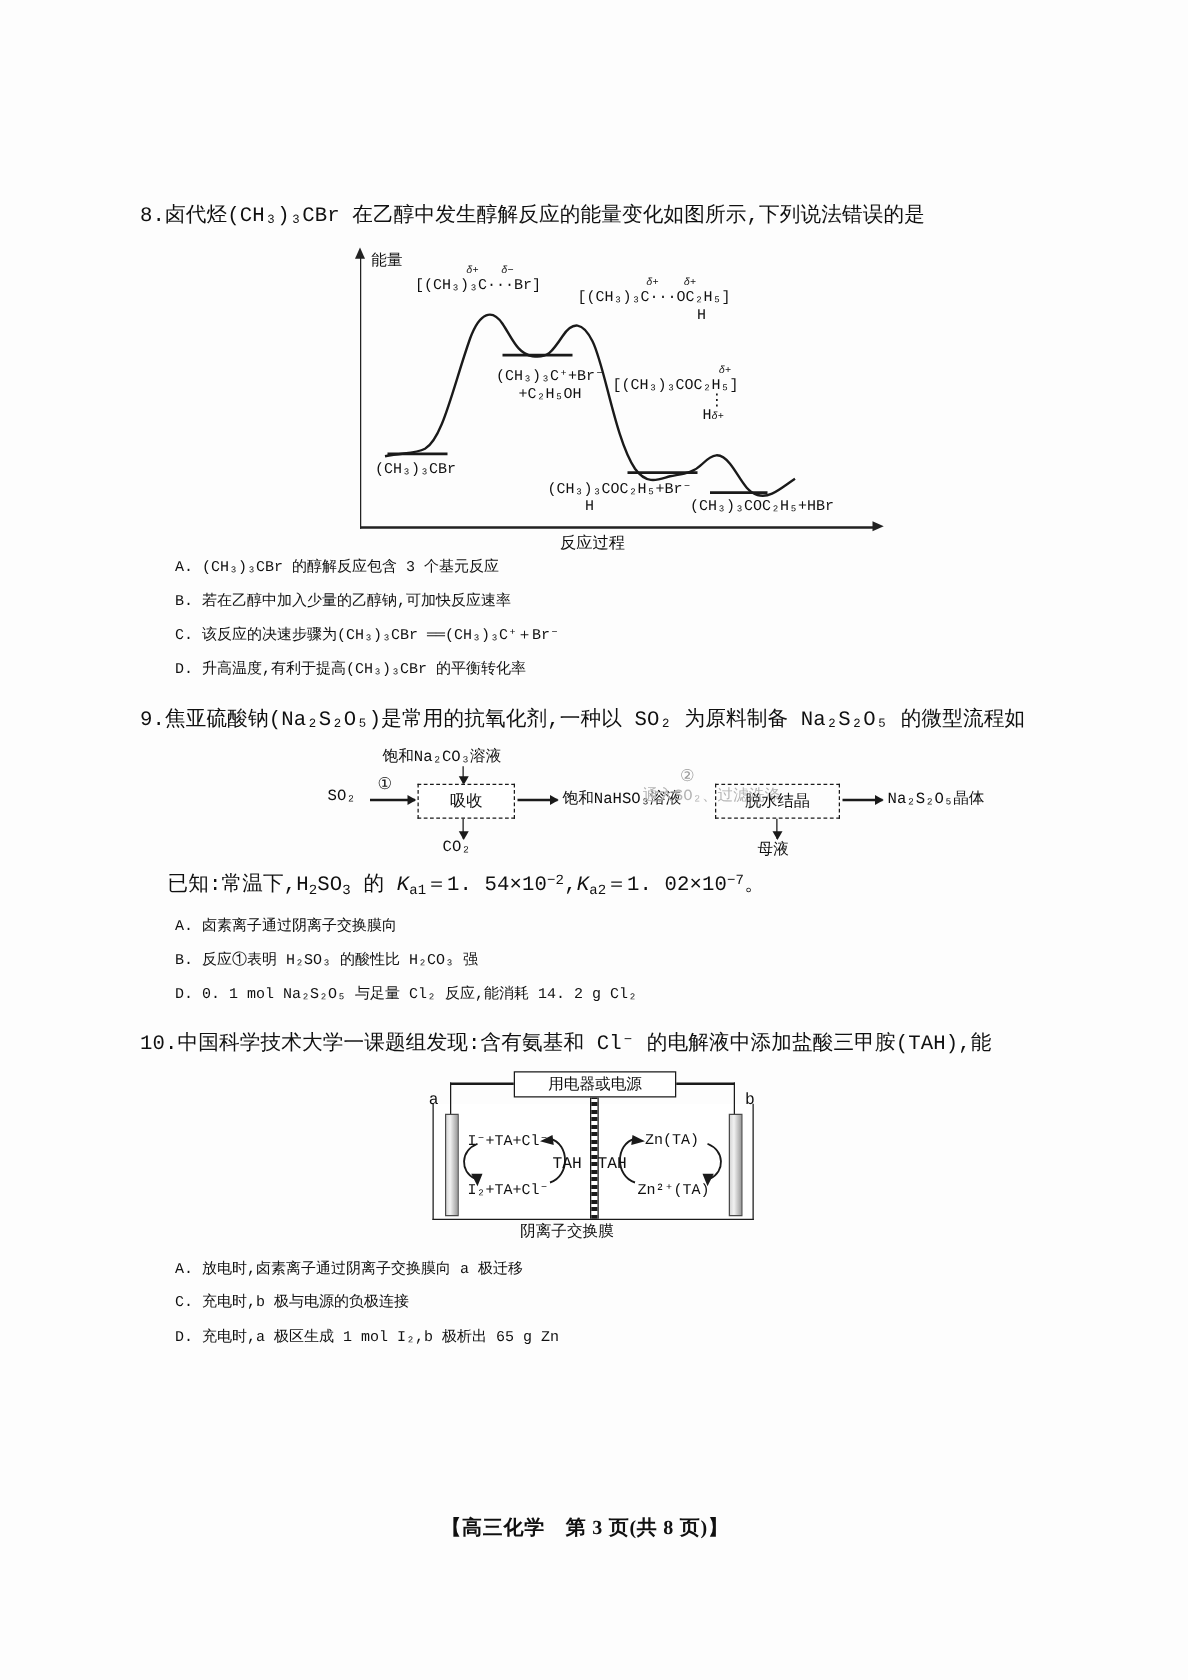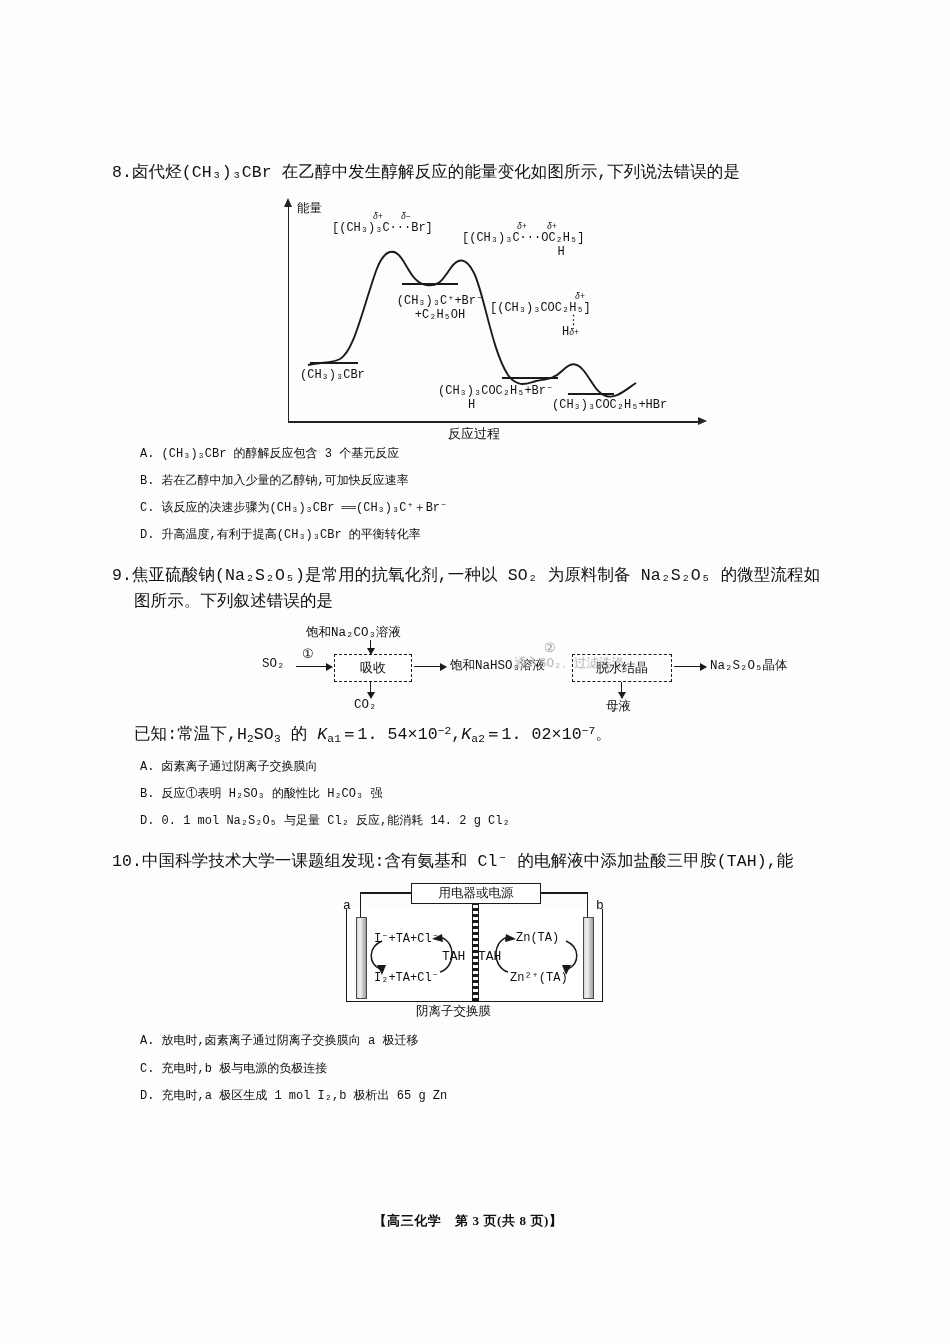--- a/index.html
+++ b/index.html
@@ -211,21 +211,21 @@
     font-size: 12.5px;
   }
 
   
   .footer {
     position: absolute;
     left: 0;
     top: 1212px;
     width: 936px;
     text-align: center;
-    font-size: 13px;
+    font-size: 16px;
     letter-spacing: 0.6px;
     font-weight: 600;
   }
 </style>
 </head>
 <body>
 
 <div class="page">
   <div class="content">
 
@@ -302,21 +302,20 @@
       <div class="opt">A. (CH₃)₃CBr 的醇解反应包含 3 个基元反应</div>
       <div class="opt">B. 若在乙醇中加入少量的乙醇钠,可加快反应速率</div>
       <div class="opt">C. 该反应的决速步骤为(CH₃)₃CBr ══(CH₃)₃C⁺＋Br⁻</div>
       <div class="opt">D. 升高温度,有利于提高(CH₃)₃CBr 的平衡转化率</div>
     </div>
 
     <div class="q-block" style="margin-top:18px;">
       <div class="q-line">
         <span>9.</span><span>焦亚硫酸钠(Na₂S₂O₅)是常用的抗氧化剂,一种以 SO₂ 为原料制备 Na₂S₂O₅ 的微型流程如</span>
       </div>
-      <div class="q-line indent">图所示。下列叙述错误的是</div>
 
       <div class="fig9">
         <div class="fl" style="left:0px; top:33px;">SO₂</div>
         <div class="fl" style="left:40px; top:22px; font-size:13px;">①</div>
         <div class="arrow-r" style="left:34px; top:42px; width:36px;"></div>
 
         <div class="fl" style="left:44px; top:0px;">饱和Na₂CO₃溶液</div>
         <div class="arrow-d" style="left:108px; top:16px; height:14px;"></div>
 
         <div class="dbox" style="left:72px; top:30px; width:76px; height:26px;">吸收</div>

